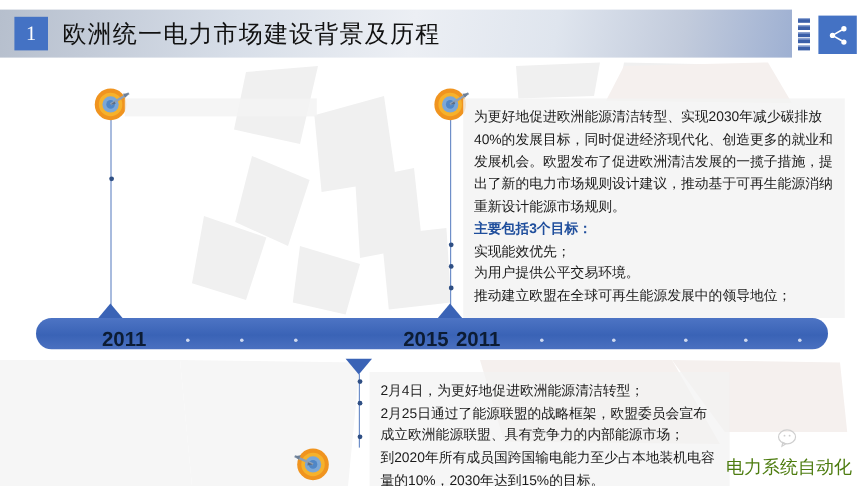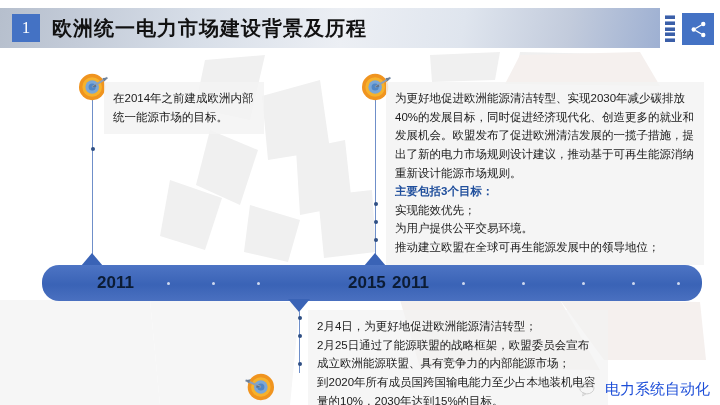--- a/index.html
+++ b/index.html
@@ -47,21 +47,21 @@
     font-size: 17px;
     font-weight: 400;
     font-family: "Liberation Serif", serif;
   }
   .header-title {
     position: absolute;
     left: 52px; top: 0;
     height: 40px;
     display: flex; align-items: center;
     font-size: 20px;
-    font-weight: bold;
+    font-weight: normal;
     color: #111111;
     letter-spacing: 1px;
     white-space: nowrap;
   }
   .header-stack {
     position: absolute;
     left: 665px; top: 7px;
     width: 10px; height: 27px;
     display: flex; flex-direction: column; justify-content: space-between;
   }
@@ -75,22 +75,22 @@
     position: absolute;
     left: 682px; top: 5px;
     width: 32px; height: 32px;
     background: #4472c4;
     display: flex; align-items: center; justify-content: center;
   }
 
   
   .timeline {
     position: absolute;
-    left: 42px; top: 265px;
-    width: 660px; height: 36px;
+    left: 30px; top: 265px;
+    width: 660px; height: 26px;
     background: linear-gradient(180deg, #4d74c4 0%, #3a63b6 55%, #4a70c0 100%);
     border-radius: 17px;
   }
   .tl-year {
     position: absolute;
     top: 8px;
     font-size: 17px;
     font-weight: bold;
     color: #0c1c34;
     white-space: nowrap;
@@ -160,23 +160,24 @@
     width: 4px; height: 4px;
     border-radius: 50%;
     background: #2f4f84;
   }
 
   
   .watermark {
     position: absolute;
     right: 10px; bottom: 6px;
     display: flex; align-items: center; gap: 6px;
-    color: #1d4ed8;
+    color: #4d7c0f;
     font-size: 15px;
     white-space: nowrap;
+    flex-direction: column;
   }
   .wm-icon { width: 20px; height: 17px; }
 </style>
 </head>
 <body>
 
 <div id="slide">
 
   <div class="bg-layer">
     <svg width="720" height="405" viewBox="0 0 720 405">
@@ -237,21 +238,20 @@
       <circle cx="19" cy="20" r="11.5" fill="#f6b22c"></circle>
       <circle cx="19" cy="20" r="8" fill="#7ba7d7"></circle>
       <circle cx="19" cy="20" r="4.2" fill="#4f86c6"></circle>
       <line x1="19" y1="20" x2="37" y2="9" stroke="#8fa0b5" stroke-width="2.4"></line>
       <polygon points="37,9 31,9.5 33.5,13.5" fill="#6d7f96"></polygon>
       <polygon points="19,20 23,17.2 24,19.6" fill="#5d6e84"></polygon>
     </svg>
   </div>
 
   <div class="panel" style="left:104px; top:82px; width:160px;">
-    <p>在2014年之前建成欧洲内部统一能源市场的目标。</p>
   </div>
 
   <div class="conn" style="left:375px; top:100px; height:168px;"></div>
   <div class="conn-dot" style="left:373.5px; top:202px;"></div>
   <div class="conn-dot" style="left:373.5px; top:220px;"></div>
   <div class="conn-dot" style="left:373.5px; top:238px;"></div>
 
   <div class="target" style="left:359px; top:70px;">
     <svg width="34" height="34" viewBox="0 0 40 40">
       <circle cx="19" cy="20" r="15.5" fill="#f0941f"></circle>

